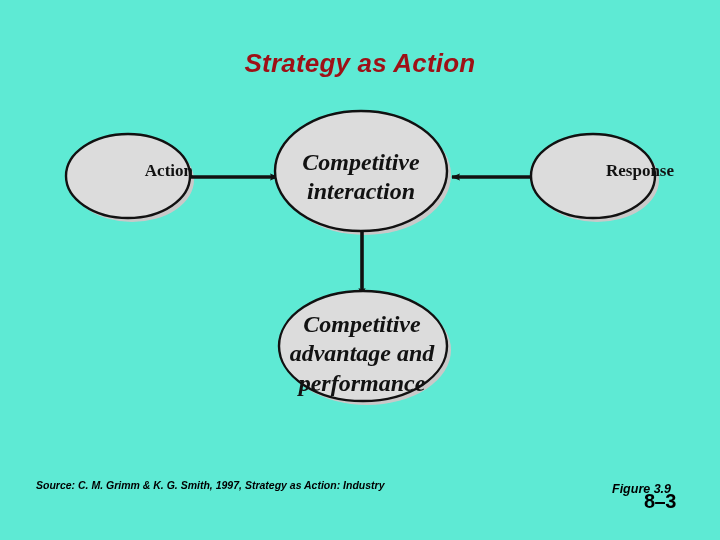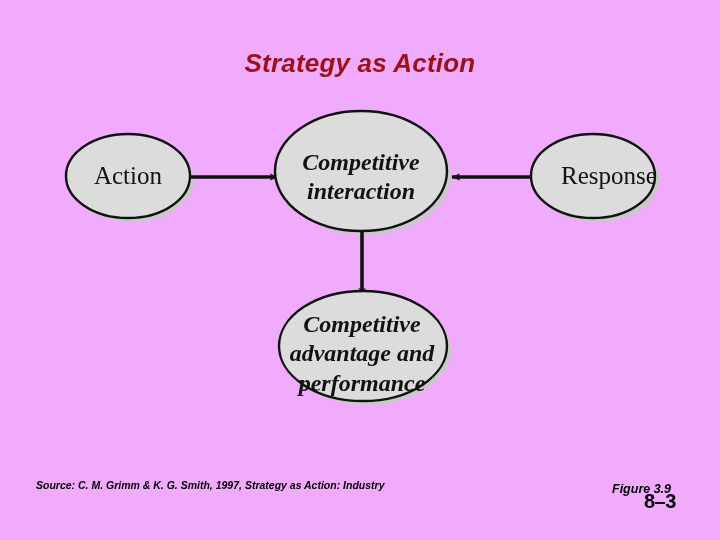--- a/index.html
+++ b/index.html
@@ -11,21 +11,21 @@
     width: 720px;
     height: 540px;
     position: relative;
     overflow: hidden;
     font-family: "Liberation Sans", sans-serif;
   }
 
   #slide {
     position: absolute;
     inset: 0;
-    background: #f0abfc;
+    background: #5eead4;
   }
 
   
   #title {
     position: absolute;
     top: 48px;
     left: 0;
     width: 720px;
     text-align: center;
     color: #9e1016;
@@ -56,22 +56,23 @@
     position: absolute;
     text-align: center;
     color: #121212;
     font-family: "Liberation Serif", serif;
     line-height: 1.22;
     pointer-events: none;
     white-space: pre-line;
   }
   .node-label.plain {
     font-style: normal;
-    font-weight: normal;
-    font-size: 25px;
+    font-weight: bold;
+    font-size: 17px;
+    text-align: right;
   }
   .node-label.emph {
     font-style: italic;
     font-weight: bold;
     font-size: 24px;
   }
 
   #label-action      { left: 63px;  top: 161px; width: 130px; }
   #label-interaction { left: 268px; top: 148px; width: 186px; }
   #label-response    { left: 544px; top: 161px; width: 130px; }

